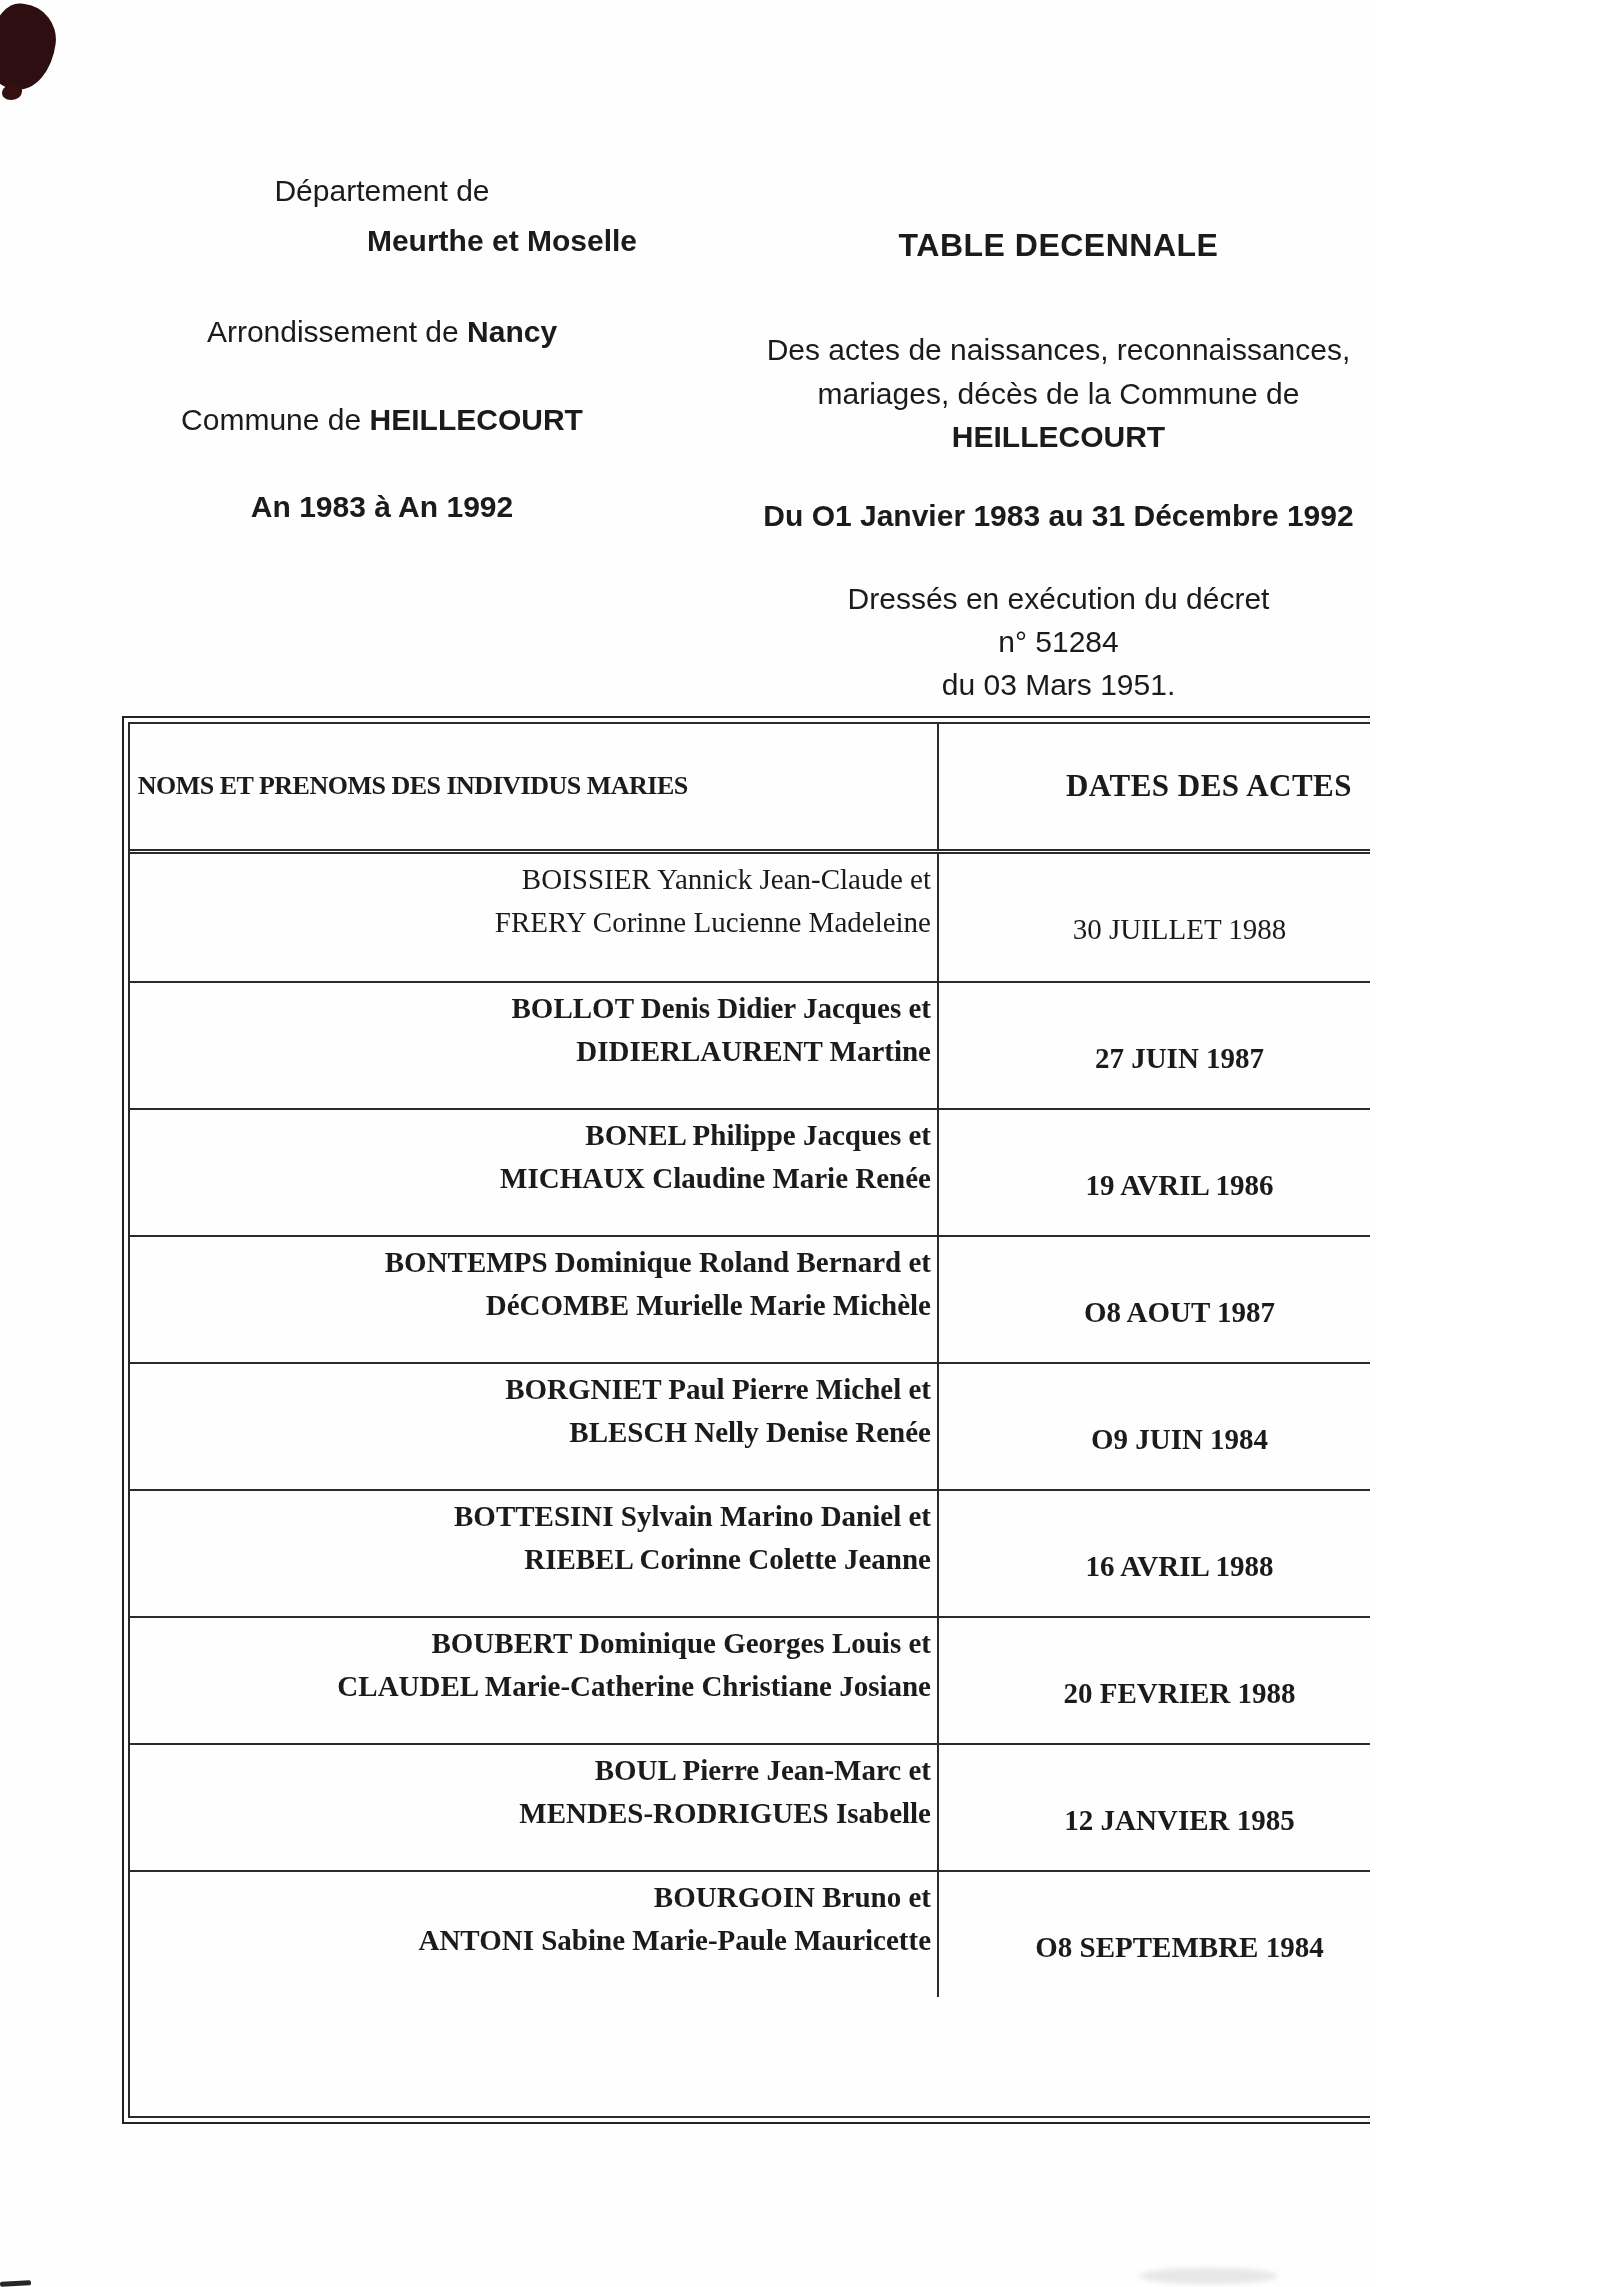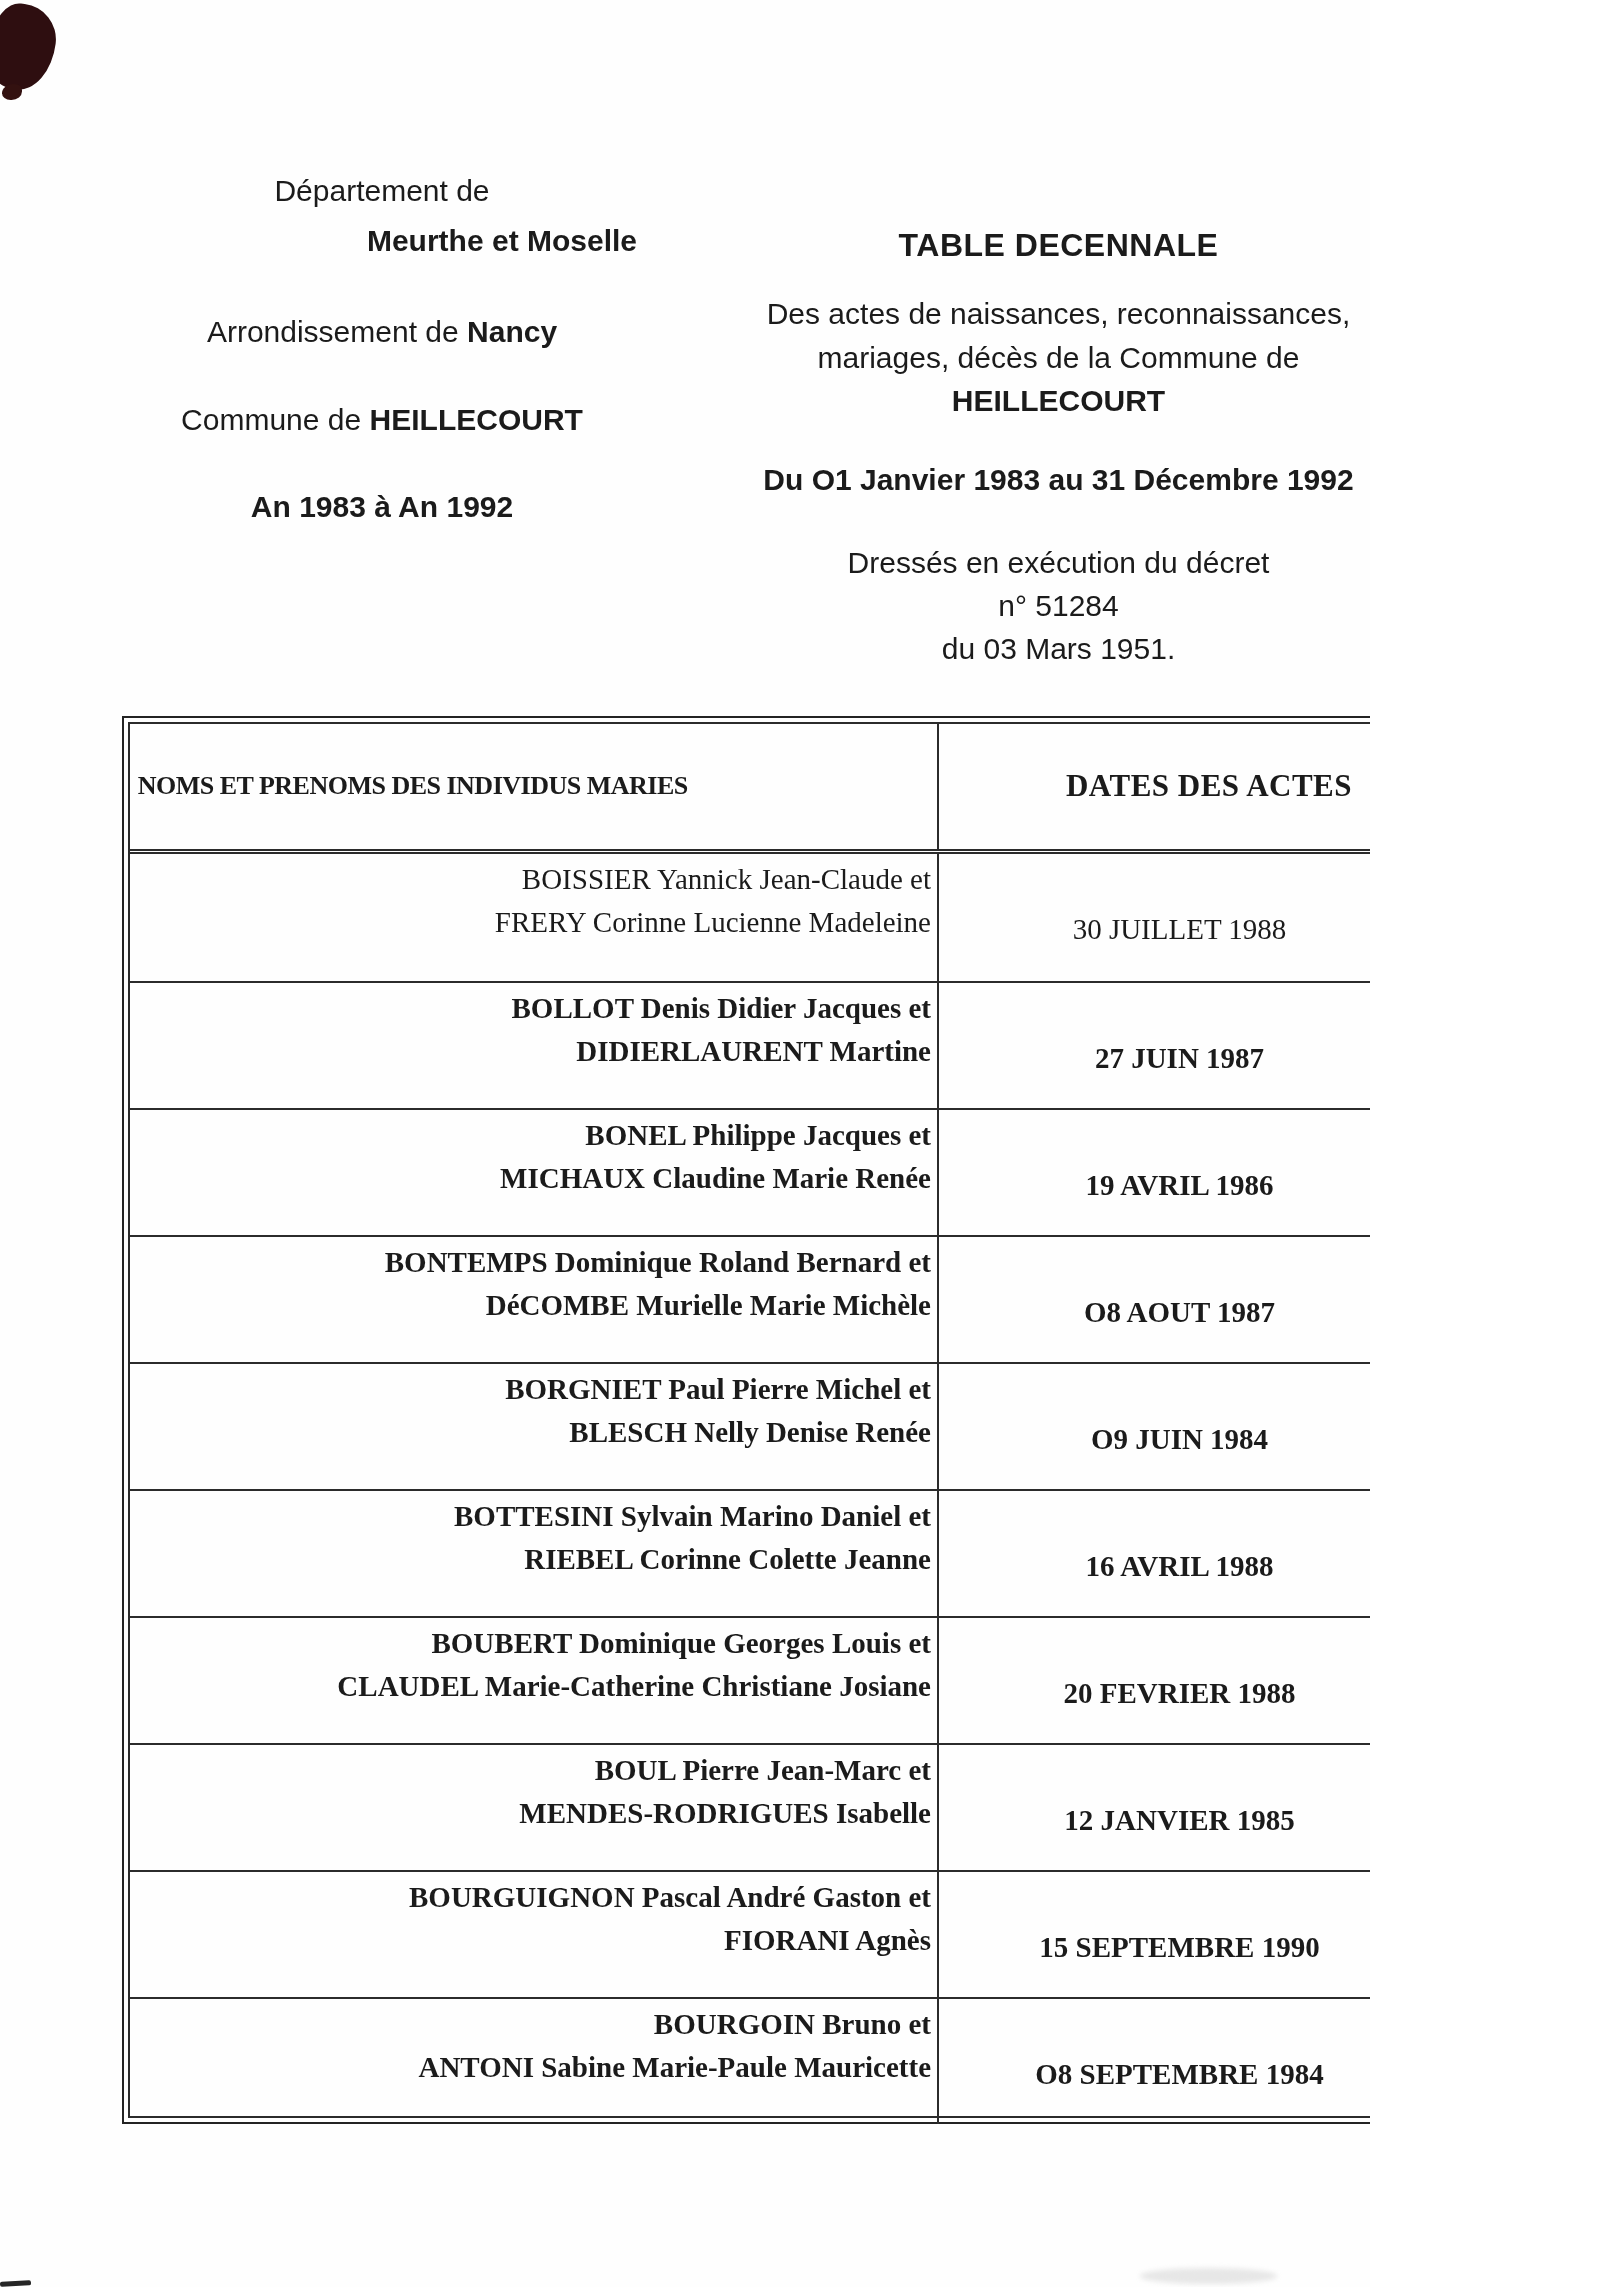--- a/index.html
+++ b/index.html
@@ -41,21 +41,21 @@
   .hl-gap1 { margin-top:6.9px;text-align:right; }
   .hl-gap2 { margin-top:47px; }
   .hl-gap3 { margin-top:45px; }
   .hl-gap4 { margin-top:43px; }
 
   .head-right {
     position:absolute; left:730px; top:222px; width:657px;
     text-align:center; font-size:30px; line-height:1.45;
   }
   .hr-title { font-weight:bold; font-size:32px; letter-spacing:0.5px; }
-  .hr-sub { margin-top:24px; }
+  .hr-sub { margin-top:60px; }
   .hr-sub-bold { font-weight:bold; }
   .hr-range { margin-top:35px; font-weight:bold; }
   .hr-decree { margin-top:41px; line-height:1.42; }
 
   
   .doc-table {
     position:absolute; left:122px; top:716px; width:1365px; height:1408px;
     border:2px solid #232323;
     padding:3.9px;
     box-sizing:border-box;
@@ -200,27 +200,20 @@
   </div>
 
   <div class="tbl-row">
     <div class="cell-names">
       <div class="l1">BOUL Pierre Jean-Marc et</div>
       <div class="l2">MENDES-RODRIGUES Isabelle</div>
     </div>
     <div class="cell-date dt">12 JANVIER 1985</div>
   </div>
 
-  <div class="tbl-row">
-    <div class="cell-names">
-      <div class="l1">BOURGUIGNON Pascal André Gaston et</div>
-      <div class="l2">FIORANI Agnès</div>
-    </div>
-    <div class="cell-date dt">15 SEPTEMBRE 1990</div>
-  </div>
 
   <div class="tbl-row">
     <div class="cell-names">
       <div class="l1">BOURGOIN Bruno et</div>
       <div class="l2">ANTONI Sabine Marie-Paule Mauricette</div>
     </div>
     <div class="cell-date dt">O8 SEPTEMBRE 1984</div>
   </div>
 </div>
     </div>

